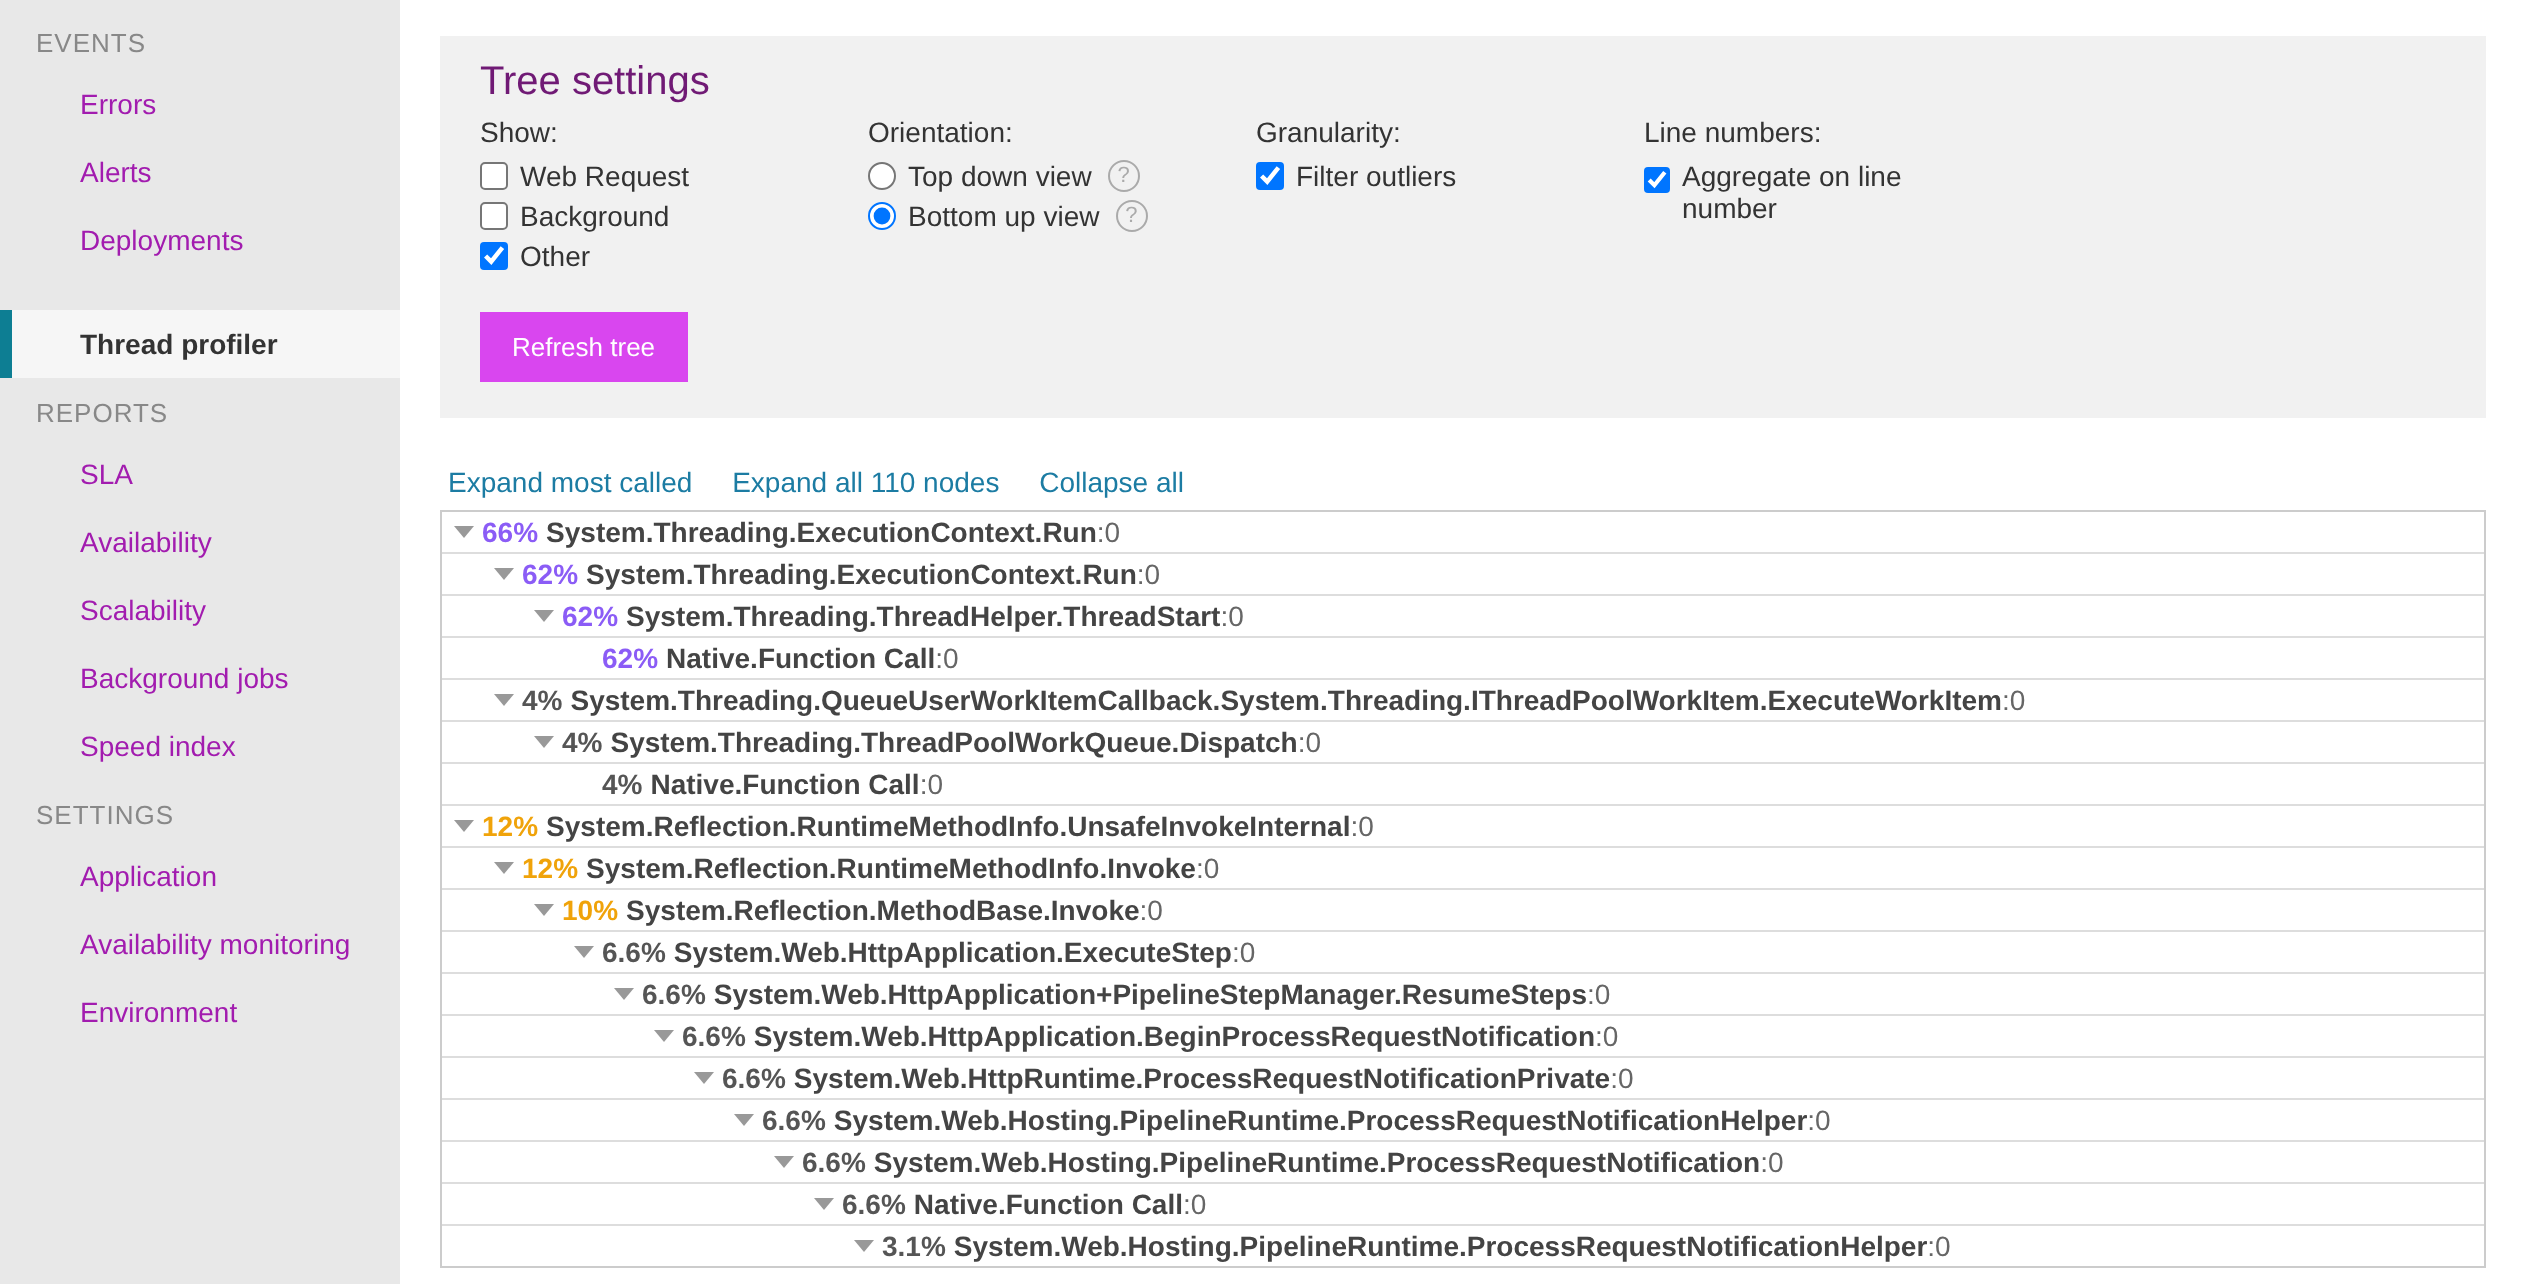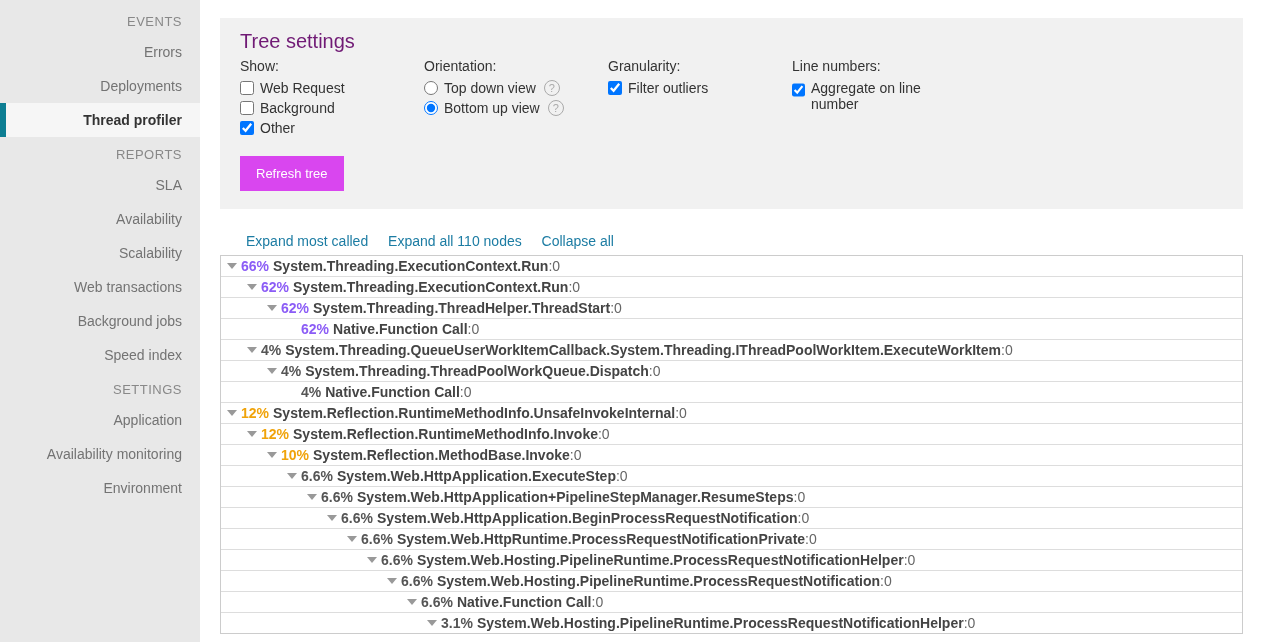--- a/index.html
+++ b/index.html
@@ -1,58 +1,58 @@
 <!DOCTYPE html>
 <html><head>
 <meta charset="utf-8">
 <style>
 * { box-sizing: border-box; margin: 0; padding: 0; }
 body { font-family: -apple-system, BlinkMacSystemFont, "Segoe UI", Helvetica, Arial, sans-serif; font-size: 14px; color: #333; background: #fff; display: flex; }
-.sidebar { width: 200px; background: #e8e8e8; min-height: 642px; padding-top: 4px; text-align: right; }
+.sidebar { width: 200px; background: #e8e8e8; min-height: 642px; padding-top: 4px; }
 .section-header { color: #888; font-size: 13px; font-weight: 500; padding: 10px 18px 6px; letter-spacing: 0.5px; }
-.nav-item { display: block; padding: 9px 18px 9px 40px; color: #737373; font-size: 14px; cursor: pointer; position: relative; }
-.nav-item.active { background: #f6f6f6; font-weight: 700; color: #333; }
+.nav-item { display: block; padding: 9px 18px 9px 40px; color: #a21caf; font-size: 14px; cursor: pointer; position: relative; }
+.nav-item.active { background: #f6f6f6; font-weight: 700; color: #333; margin-top: 18px; }
 .nav-item.active::before { content: ""; position: absolute; left: 0; top: 0; bottom: 0; width: 6px; background: #0d7e93; }
 .main { flex: 1; padding: 18px 30px 0 20px; }
 .settings-panel { background: #f1f1f1; padding: 12px 20px 18px; margin-bottom: 20px; }
 .panel-title { font-size: 20px; color: #701a75; font-weight: 400; margin-bottom: 5px; }
-.settings-row { display: flex; gap: 34px; flex-wrap: wrap; }
+.settings-row { display: flex; gap: 44px; flex-wrap: wrap; }
 .settings-col { min-width: 150px; }
 .settings-label { color: #333; font-size: 14px; margin-bottom: 4px; }
 .check-row, .radio-row { display: flex; align-items: center; gap: 6px; padding: 2px 0; font-size: 14px; color: #333; }
 .help-circle { display: inline-flex; width: 16px; height: 16px; border: 1px solid #aaa; border-radius: 50%; color: #aaa; font-size: 11px; align-items: center; justify-content: center; margin-left: 2px; }
 .refresh-btn { background: #d946ef; color: #fff; border: none; padding: 10px 16px; font-size: 13px; margin-top: 18px; cursor: pointer; }
-.tree-controls { padding: 4px 0 6px 4px; margin-left: 22px; }
+.tree-controls { padding: 4px 0 6px 4px; }
 .tree-controls a { color: #1c7ca3; text-decoration: none; margin-right: 16px; font-size: 14px; cursor: pointer; }
 .tree { border: 1px solid #ccc; }
 .tree-row { border-bottom: 1px solid #ddd; padding: 2px 6px; font-size: 14px; color: #333; display: flex; align-items: center; white-space: nowrap; }
 .tree-row:last-child { border-bottom: none; }
 .caret { display: inline-block; width: 0; height: 0; border-left: 5px solid transparent; border-right: 5px solid transparent; border-top: 6px solid #999; margin-right: 4px; flex-shrink: 0; }
 .caret.spacer { border: none; width: 10px; height: 6px; }
 .pct { font-weight: 700; margin-right: 4px; }
 .pct.red { color: #8b5cf6; }
 .pct.orange { color: #f0a30a; }
 .pct.gray { color: #555; }
 .method { font-weight: 700; color: #444; }
 .line { color: #666; font-weight: 400; }
 input[type="checkbox"], input[type="radio"] { width: 14px; height: 14px; }
 </style>
 </head>
 <body>
 
 <div class="sidebar" id="sidebar">
     <div class="section-header">EVENTS</div>
     <div class="nav-item">Errors</div>
+    <div class="nav-item">Alerts</div>
     <div class="nav-item">Deployments</div>
     <div class="nav-item active">Thread profiler</div>
     <div class="section-header">REPORTS</div>
     <div class="nav-item">SLA</div>
     <div class="nav-item">Availability</div>
     <div class="nav-item">Scalability</div>
-    <div class="nav-item">Web transactions</div>
     <div class="nav-item">Background jobs</div>
     <div class="nav-item">Speed index</div>
     <div class="section-header">SETTINGS</div>
     <div class="nav-item">Application</div>
     <div class="nav-item">Availability monitoring</div>
     <div class="nav-item">Environment</div>
   </div>
 
 <div class="main">
   <div class="settings-panel">

